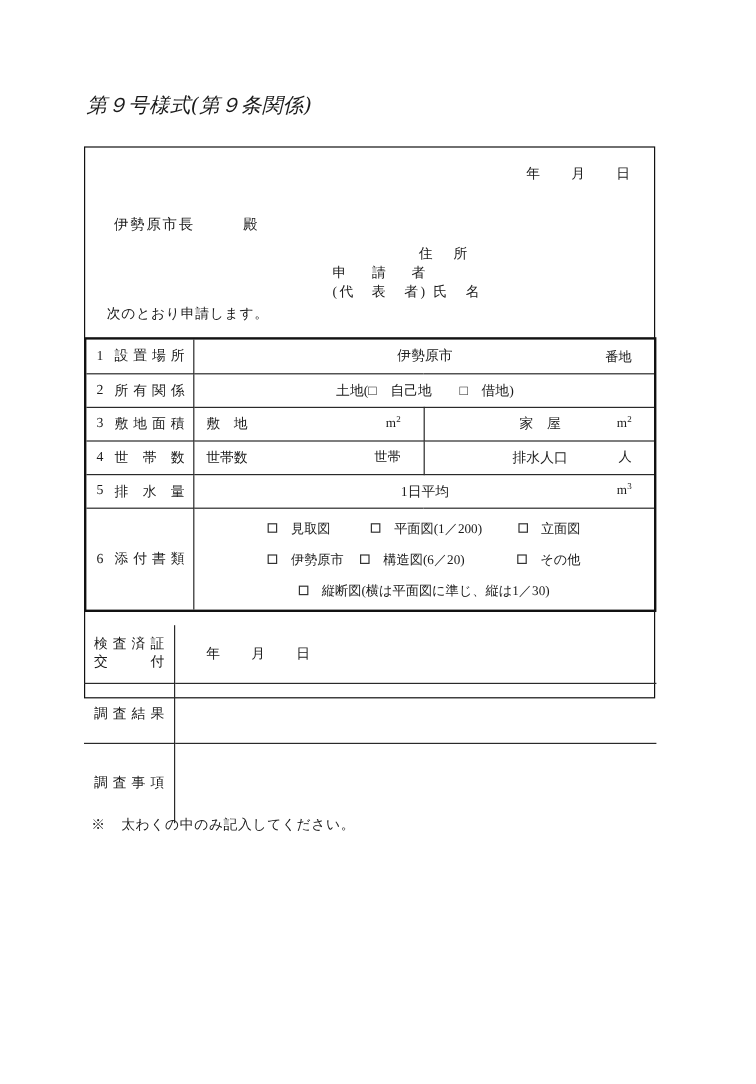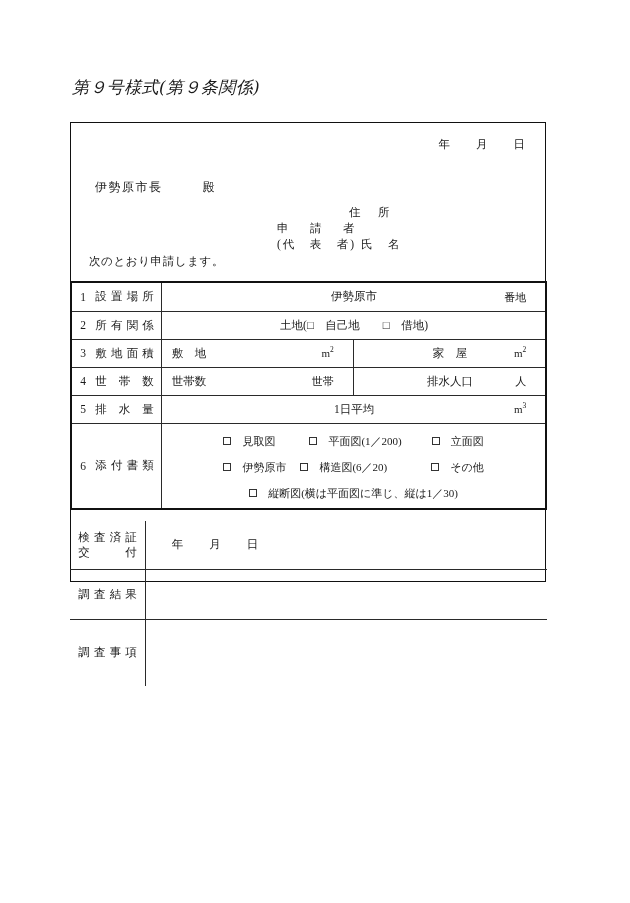--- a/index.html
+++ b/index.html
@@ -473,14 +473,17 @@
             <td class="cell2">
               <span></span>
             </td>
           </tr>
         </tbody>
       </table>
     </div>
 
   </div>
 
+  <div class="footer-note">
+    <span class="mk">※</span><span>太わくの中のみ記入してください。</span>
+  </div>
 
 </div>
 
 </body></html>

